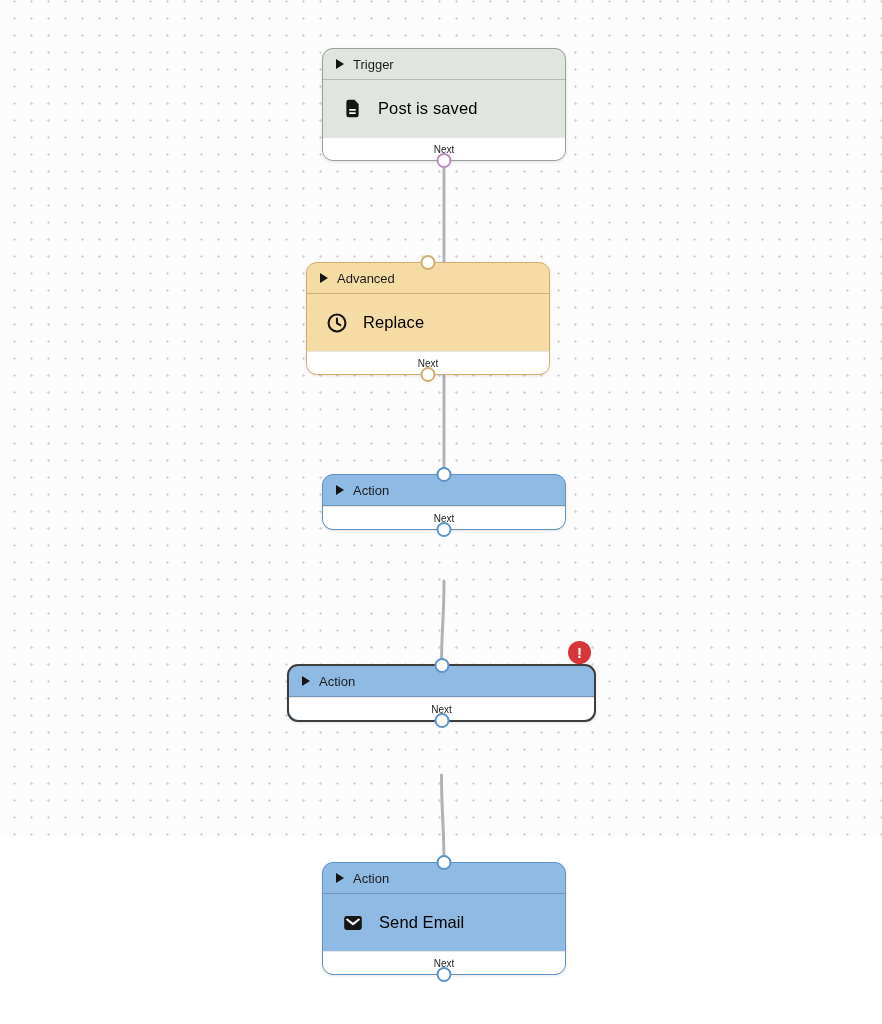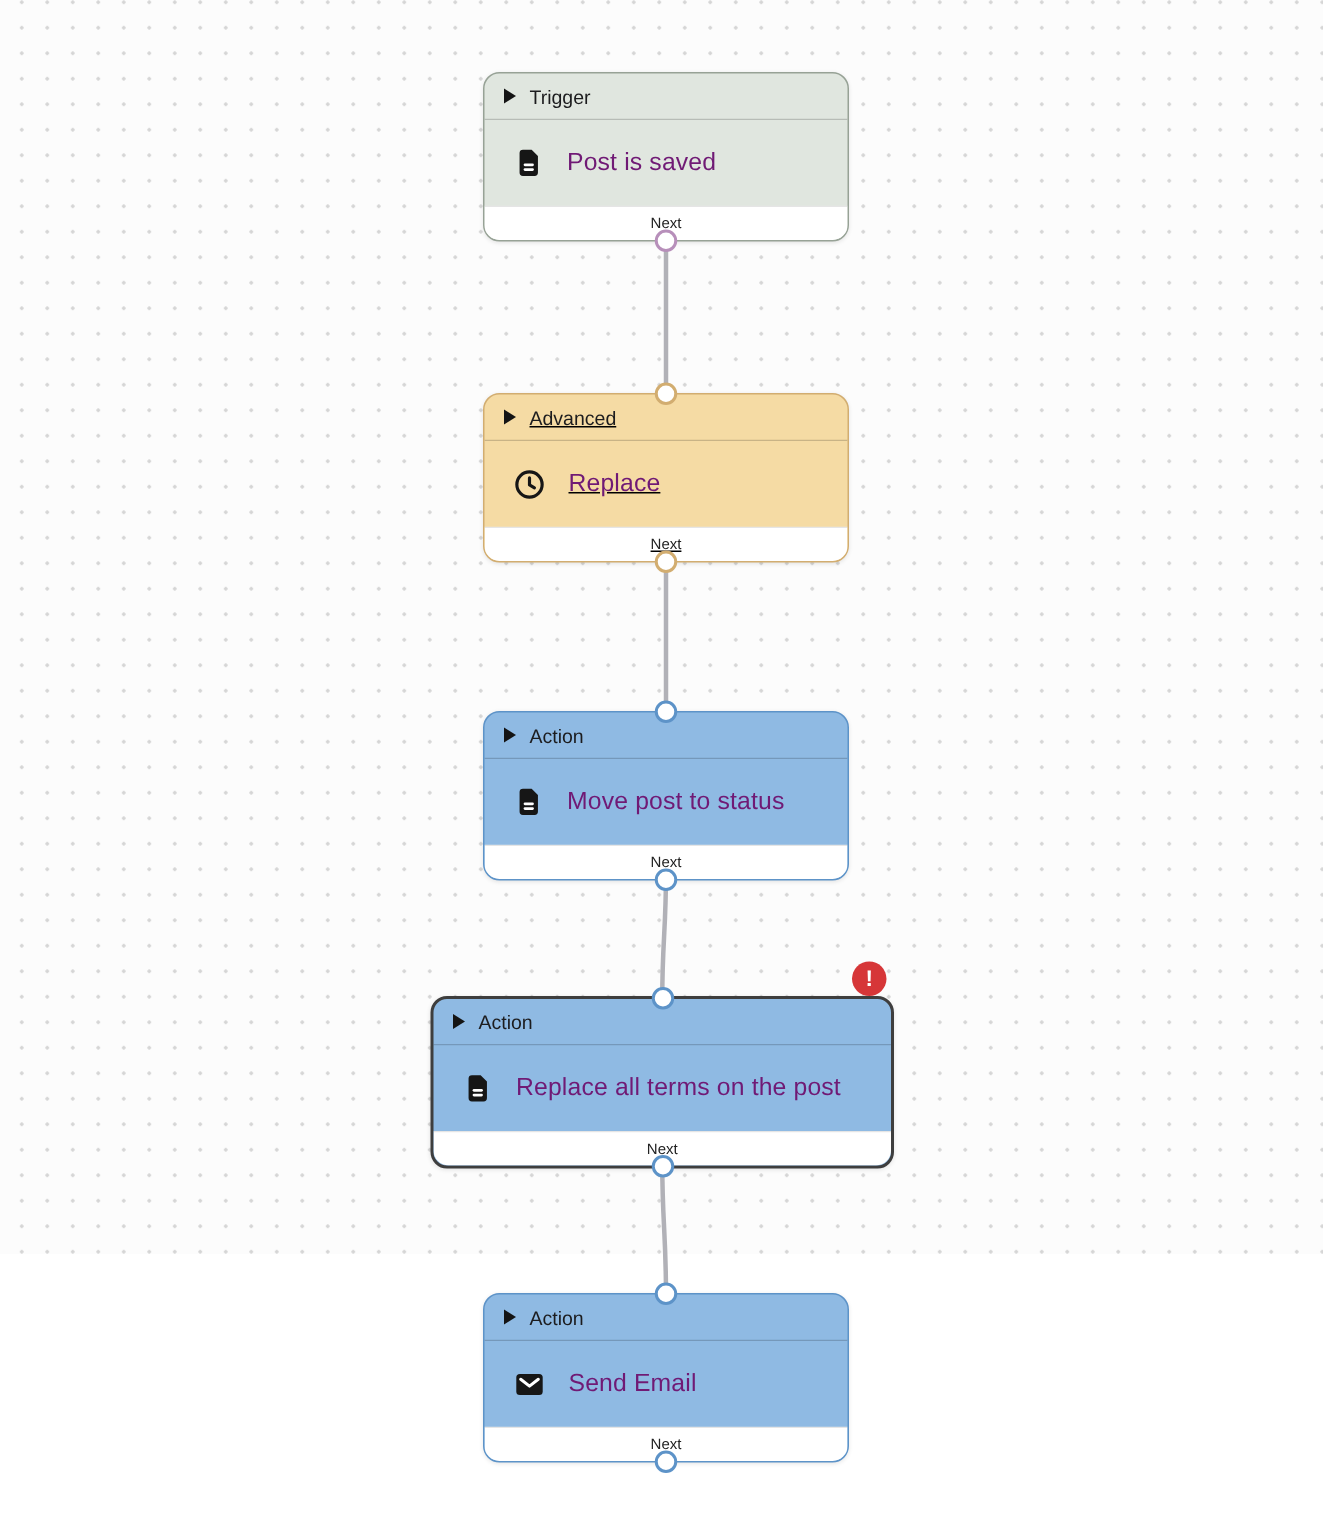--- a/index.html
+++ b/index.html
@@ -60,21 +60,21 @@
   }
   .node__body {
     height: 57px;
     display: flex;
     align-items: center;
     gap: 15px;
     padding: 0 19px;
     font-size: 16.5px;
     font-weight: 500;
     letter-spacing: 0.1px;
-    color: #701a75;
+    color: #000000;
   }
   .node__body svg { flex: 0 0 auto; display: block; }
   .node__footer {
     height: 22px;
     background: #ffffff;
     border-top: 1px solid rgba(0,0,0,0.10);
     border-radius: 0 0 10px 10px;
     display: flex;
     align-items: center;
     justify-content: center;
@@ -83,21 +83,21 @@
   }
 
   
   .node--trigger  { background: #e0e6df; border-color: #97a296; }
   .node--advanced { background: #f5dba4; border-color: #d2ad70; }
   .node--action   { background: #8fbae3; border-color: #5d93c8; }
   .node--selected { border-color: #3e3e3e; border-width: 2px; }
 
   
   .pos-n1 { left: 322px; top: 48px;  }
-  .pos-n2 { left: 322px; top: 262px; text-decoration: underline; }
+  .pos-n2 { left: 306px; top: 262px; }
   .pos-n3 { left: 322px; top: 474px; }
   .pos-n4 { left: 287px; top: 664px; width: 309px; }
   .pos-n5 { left: 322px; top: 862px; }
 
   
   .handle {
     position: absolute;
     left: 50%;
     width: 15px; height: 15px;
     box-sizing: border-box;
@@ -178,50 +178,34 @@
     </div>
     <span class="handle handle--top"></span>
     <span class="handle handle--bottom"></span>
   </div>
 
   <div class="node node--action pos-n3">
     <div class="node__header">
       <span class="caret"></span>
       <span>Action</span>
     </div>
-    <div class="node__body">
-      <svg width="21" height="21" viewBox="0 0 24 24">
-        <path d="M5 4.6 A2.6 2.6 0 0 1 7.6 2 h6.6 L19 6.8 V19.4 A2.6 2.6 0 0 1 16.4 22 H7.6 A2.6 2.6 0 0 1 5 19.4 Z" fill="#161616"></path>
-        <rect x="8.1" y="12.6" width="7.8" height="2" rx="1" fill="#ffffff"></rect>
-        <rect x="8.1" y="16.2" width="7.8" height="2" rx="1" fill="#ffffff"></rect>
-      </svg>
-      <span>Move post to status</span>
-    </div>
     <div class="node__footer">
       <span>Next</span>
     </div>
     <span class="handle handle--top"></span>
     <span class="handle handle--bottom"></span>
   </div>
 
   <div class="node node--action node--selected pos-n4">
     <div class="error-badge">
       <span>!</span>
     </div>
     <div class="node__header">
       <span class="caret"></span>
       <span>Action</span>
-    </div>
-    <div class="node__body">
-      <svg width="21" height="21" viewBox="0 0 24 24">
-        <path d="M5 4.6 A2.6 2.6 0 0 1 7.6 2 h6.6 L19 6.8 V19.4 A2.6 2.6 0 0 1 16.4 22 H7.6 A2.6 2.6 0 0 1 5 19.4 Z" fill="#161616"></path>
-        <rect x="8.1" y="12.6" width="7.8" height="2" rx="1" fill="#ffffff"></rect>
-        <rect x="8.1" y="16.2" width="7.8" height="2" rx="1" fill="#ffffff"></rect>
-      </svg>
-      <span>Replace all terms on the post</span>
     </div>
     <div class="node__footer">
       <span>Next</span>
     </div>
     <span class="handle handle--top"></span>
     <span class="handle handle--bottom"></span>
   </div>
 
   <div class="node node--action pos-n5">
     <div class="node__header">

